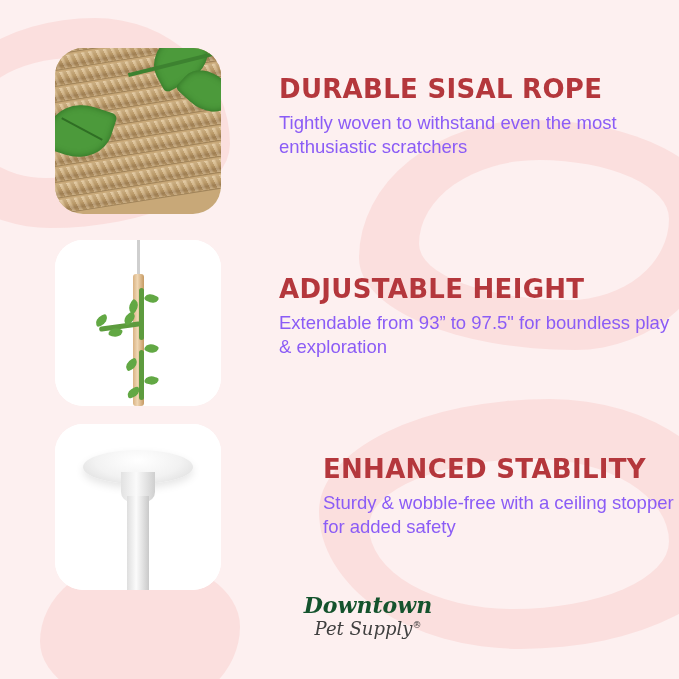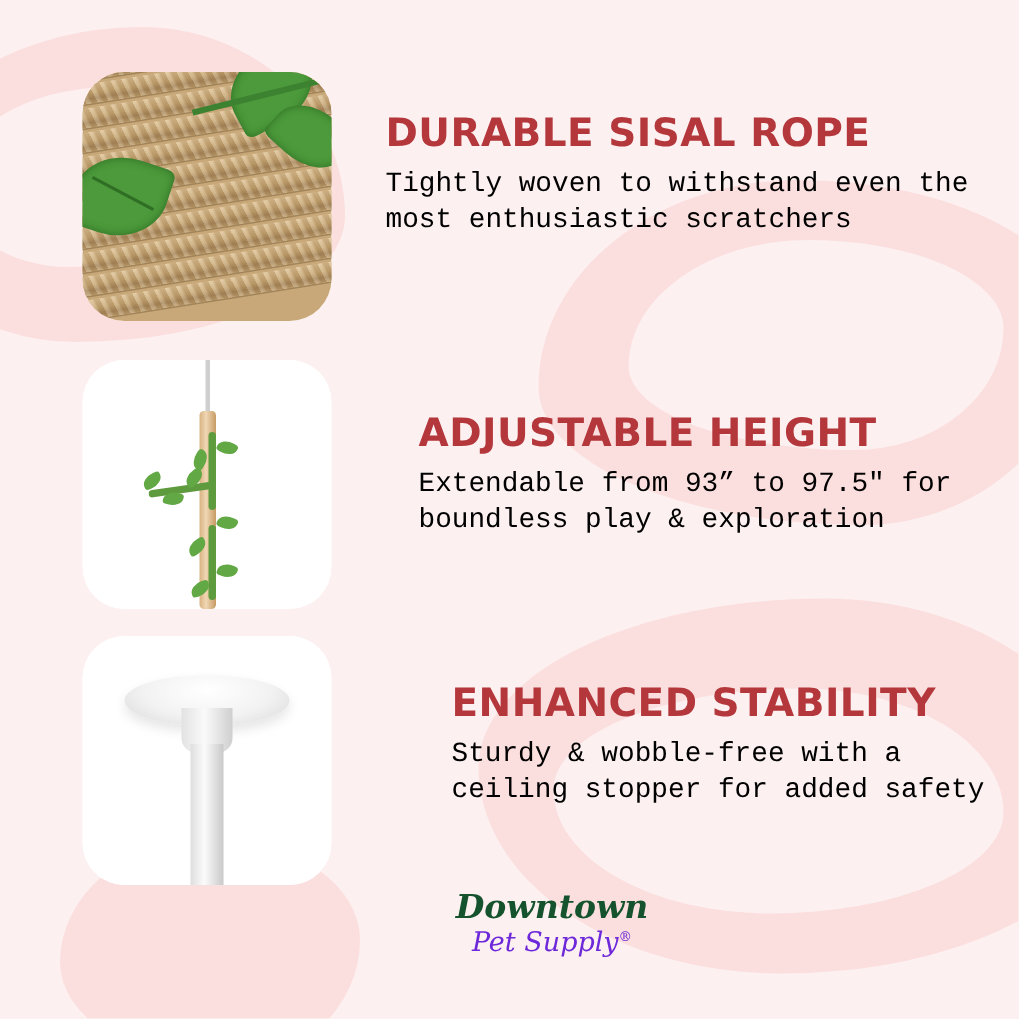--- a/index.html
+++ b/index.html
@@ -192,37 +192,37 @@
     position: absolute;
     left: 72px;
     top: 72px;
     width: 22px;
     height: 96px;
     background: linear-gradient(90deg, #dedede 0%, #fbfbfb 42%, #c9c9c9 100%);
   }
 
   
   .text-col {
-    margin-left: 36px;
+    margin-left: 58px;
     padding-top: 20px;
     max-width: 400px;
   }
   .feature-title {
     font-family: "DejaVu Sans", sans-serif;
     font-weight: bold;
     font-size: 26px;
     letter-spacing: 0.3px;
     color: #b4373c;
     margin: 0 0 8px 0;
     line-height: 1.05;
   }
   .feature-desc {
-    font-family: Liberation Mono, monospace;
+    font-family: Liberation Sans, sans-serif;
     font-size: 18.5px;
-    color: #000000;
+    color: #8b5cf6;
     line-height: 1.28;
     margin: 0;
     font-weight: 400;
   }
   .row-1 .text-col { padding-top: 28px; }
   .row-2 .text-col { padding-top: 36px; }
   .row-3 .text-col { padding-top: 32px; }
 
   
   .brand {
@@ -237,21 +237,21 @@
     font-weight: bold;
     font-style: italic;
     font-size: 22px;
     color: #14532d;
     line-height: 1;
   }
   .brand-sub {
     font-family: "DejaVu Serif", serif;
     font-style: italic;
     font-size: 18px;
-    color: #6d28d9;
+    color: #404040;
     line-height: 1.1;
     margin-top: 3px;
     white-space: nowrap;
   }
   .brand-reg {
     font-size: 9px;
     vertical-align: super;
   }
 </style>
 </head>

